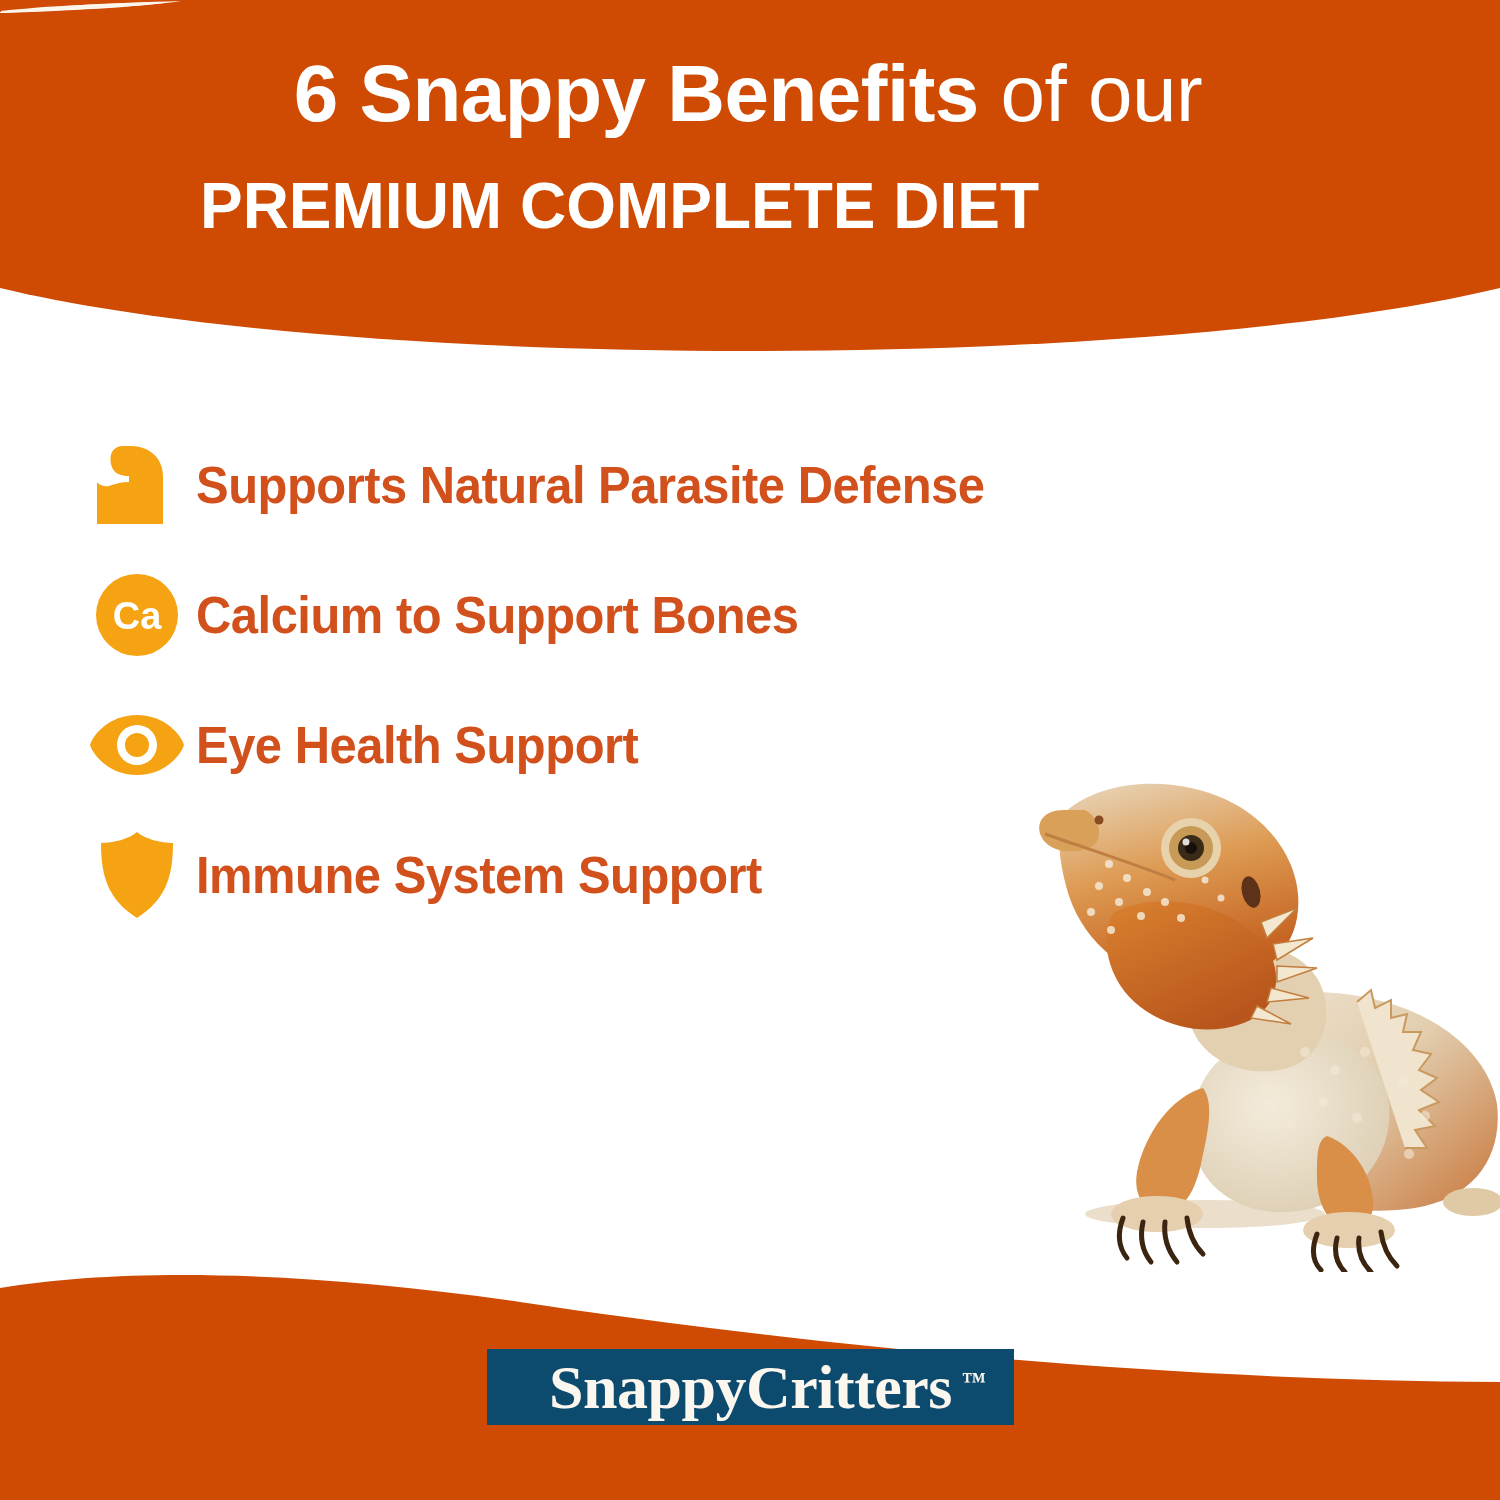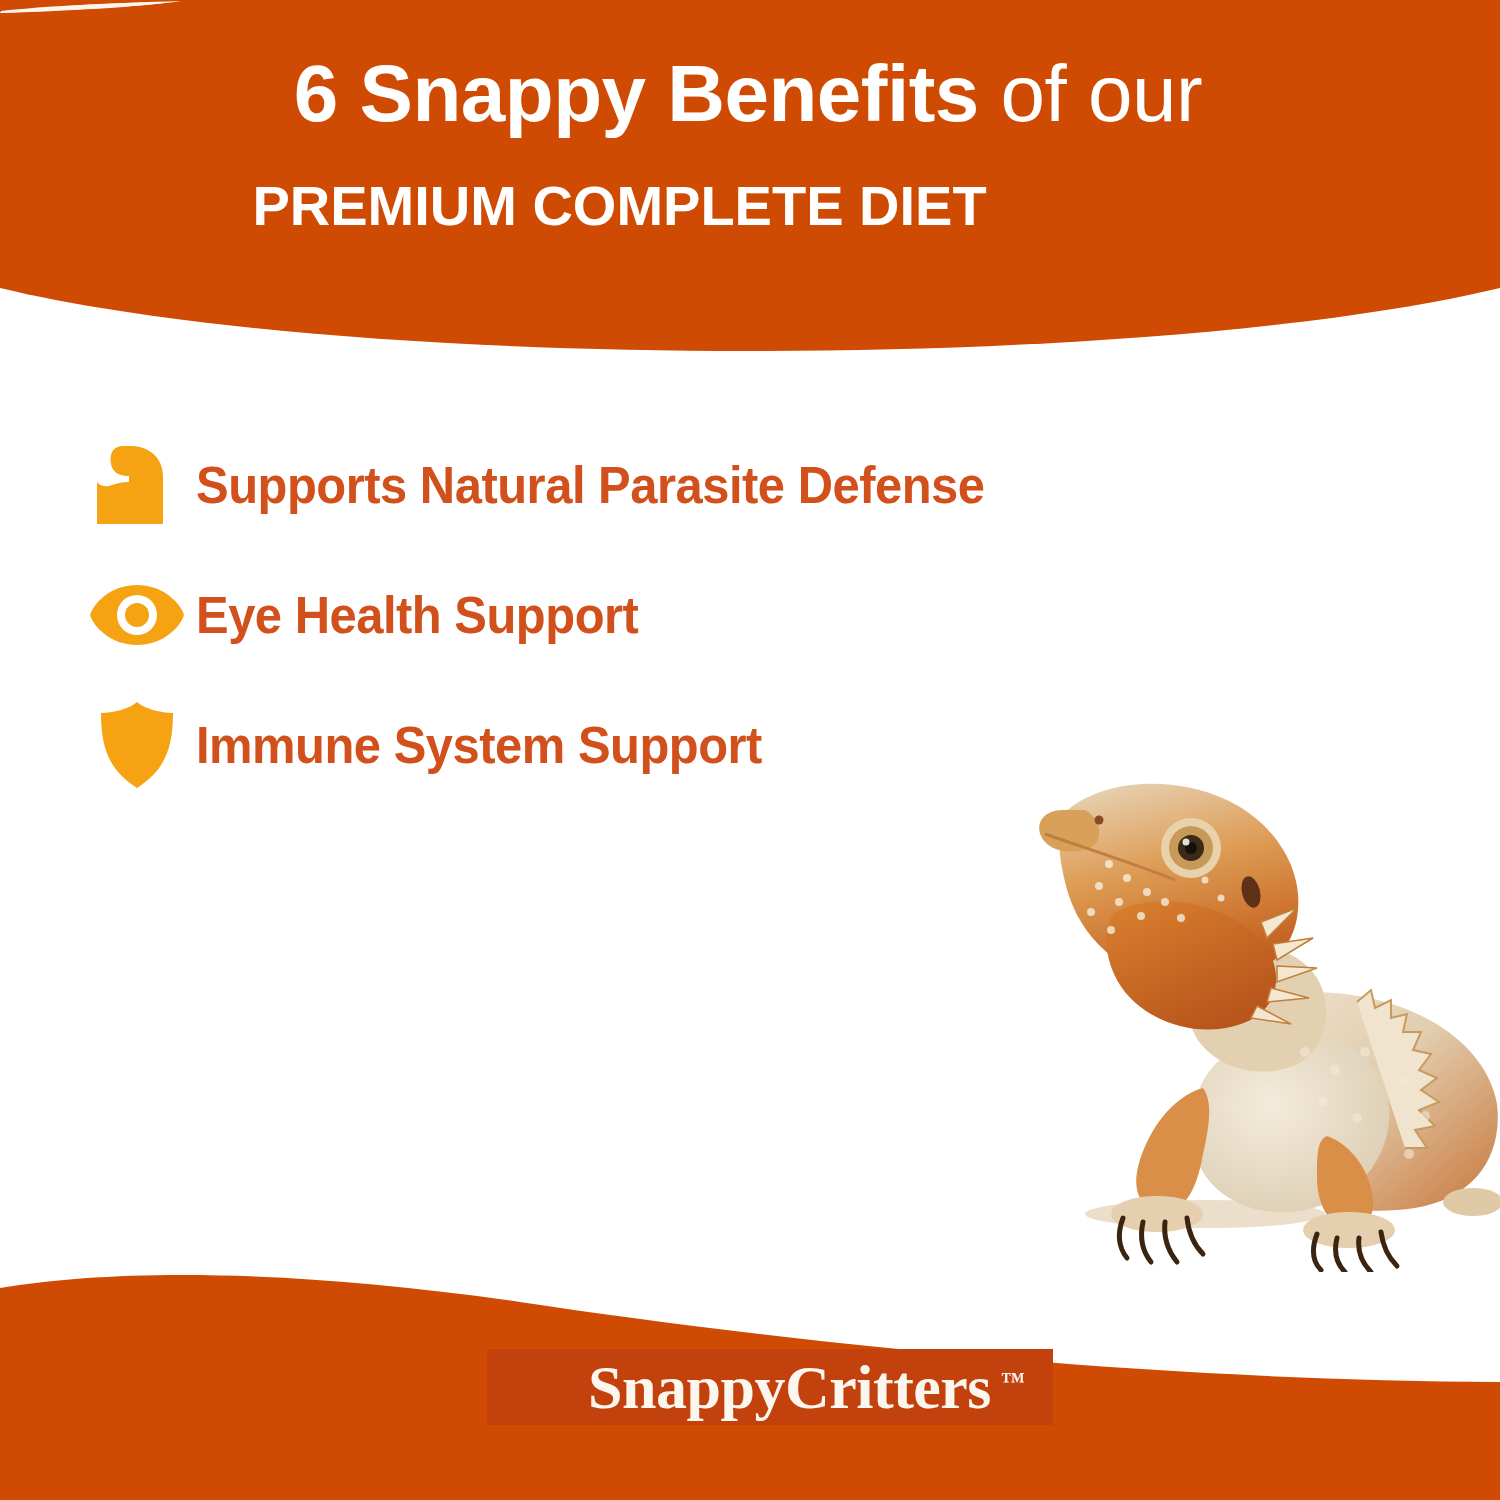--- a/index.html
+++ b/index.html
@@ -57,21 +57,21 @@
   .title-line1 .light-part {
     font-weight: normal;
   }
   .title-line2 {
     position: absolute;
     left: 0;
     top: 160px;
     width: 1239px;
     white-space: nowrap;
     color: #ffffff;
-    font-size: 56px;
+    font-size: 64px;
     line-height: 92px;
     font-weight: bold;
     letter-spacing: 0px;
   }
   .dash {
     position: absolute;
     height: 14px;
   }
   .dash-right {
     left: 1216px;
@@ -145,25 +145,24 @@
     left: 0;
     top: 0;
     display: block;
   }
   .logo-block {
     position: absolute;
     left: 487px;
     top: 1349px;
     width: 527px;
     height: 76px;
-    background: #c2410c;
+    background: #0c4a6e;
     display: flex;
     align-items: center;
     justify-content: center;
-    padding-left: 39px;
   }
   .logo-text {
     position: relative;
     color: #FBF6EE;
     font-family: "Liberation Serif", serif;
     font-weight: bold;
     font-size: 62px;
     line-height: 66px;
     letter-spacing: -0.5px;
     white-space: nowrap;
@@ -207,20 +206,29 @@
     <div class="benefit-row">
       <div class="benefit-icon">
         <svg width="84" height="86" viewBox="0 0 84 86">
           <path d="M28,4 C18,4 14,12 16,22 C18,32 26,34 34,34 L34,40 C26,40 20,42 14,44 C9,45 4,43 2,40 L2,82 L68,82 L68,34 C68,16 54,4 36,4 Z" fill="#F5A313"></path>
         </svg>
       </div>
       <div class="benefit-label">Supports Natural Parasite Defense</div>
     </div>
 
 
+    <div class="benefit-row">
+      <div class="benefit-icon">
+        <svg width="84" height="84" viewBox="0 0 84 84">
+          <circle cx="42" cy="42" r="41" fill="#F5A313"></circle>
+          <text x="42" y="56" text-anchor="middle" font-family="Liberation Sans, sans-serif" font-size="38" font-weight="bold" fill="#FFFFFF">Ca</text>
+        </svg>
+      </div>
+      <div class="benefit-label">Calcium to Support Bones</div>
+    </div>
 
     <div class="benefit-row">
       <div class="benefit-icon">
         <svg width="96" height="64" viewBox="0 0 96 64">
           <path d="M48,2 C76,2 92,22 95,32 C92,42 76,62 48,62 C20,62 4,42 1,32 C4,22 20,2 48,2 Z" fill="#F5A313"></path>
           <circle cx="48" cy="32" r="20" fill="#FFFFFF"></circle>
           <circle cx="48" cy="32" r="12" fill="#F5A313"></circle>
         </svg>
       </div>
       <div class="benefit-label">Eye Health Support</div>

